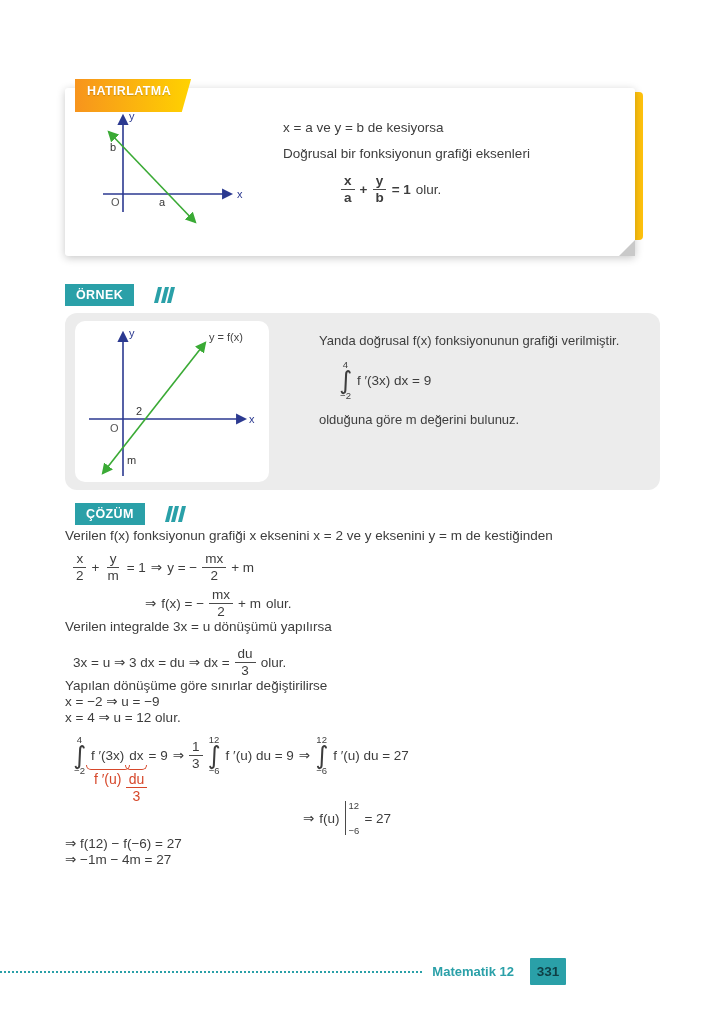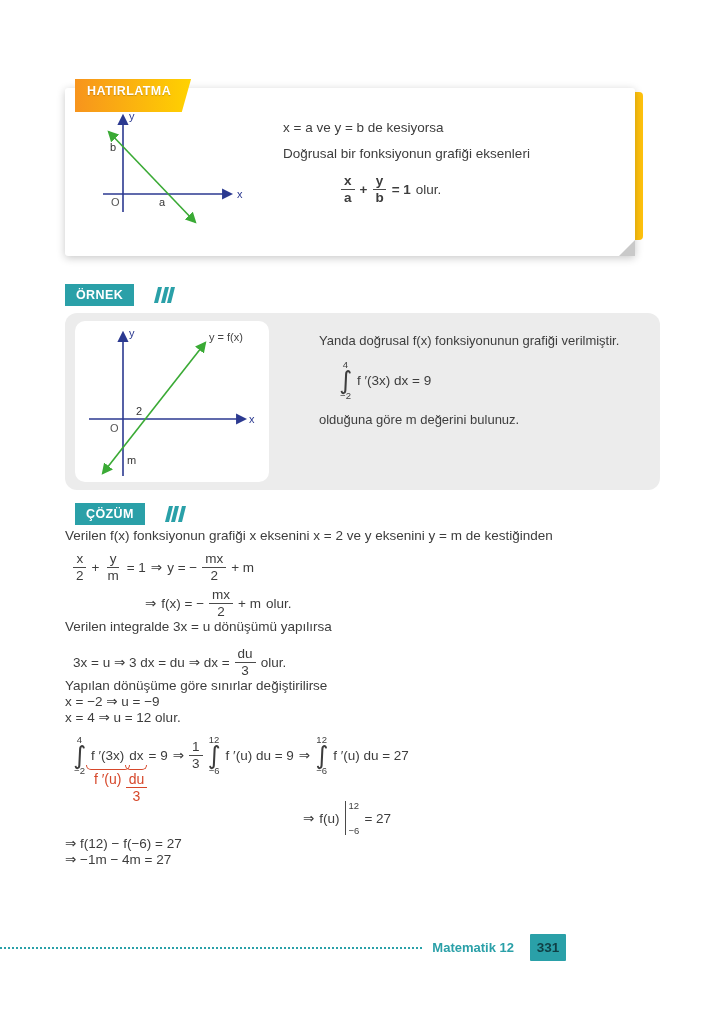--- a/index.html
+++ b/index.html
@@ -69,21 +69,21 @@
   .s-line3{margin:10px 0 0 14px;}
   .s-line4{margin:10px 0 0 8px;}
   .s-line5{margin:3px 0 0 8px;}
   .s-eq4{margin:10px 0 0 8px;padding-bottom:24px;}
   .s-eq5{margin:2px 0 0 238px;}
   .s-eq6{margin:14px 0 0 238px;}
   .s-eq7{margin:16px 0 0 238px;}
   .s-eq8{margin:16px 0 0 238px;}
 
   
-  .footer{position:absolute;left:0;top:934px;width:591px;display:flex;align-items:center;}
+  .footer{position:absolute;left:0;top:958px;width:591px;display:flex;align-items:center;}
   .dotline{width:540px;border-top:2.6px dotted #2aa0a8;}
   .footer-label{color:#2aa0a8;font-weight:bold;font-size:13px;margin:0 10px;white-space:nowrap;}
   .footer-line{flex:1;border-top:2px solid #2aa0a8;margin-right:6px;}
   .page-badge{width:46px;height:27px;background:#2aa0a8;display:flex;align-items:center;justify-content:center;
               color:#0f3f45;font-weight:bold;font-size:13.5px;margin-right:25px;border-radius:1px;}
 </style>
 </head>
 <body>
 
 <div class="page">

